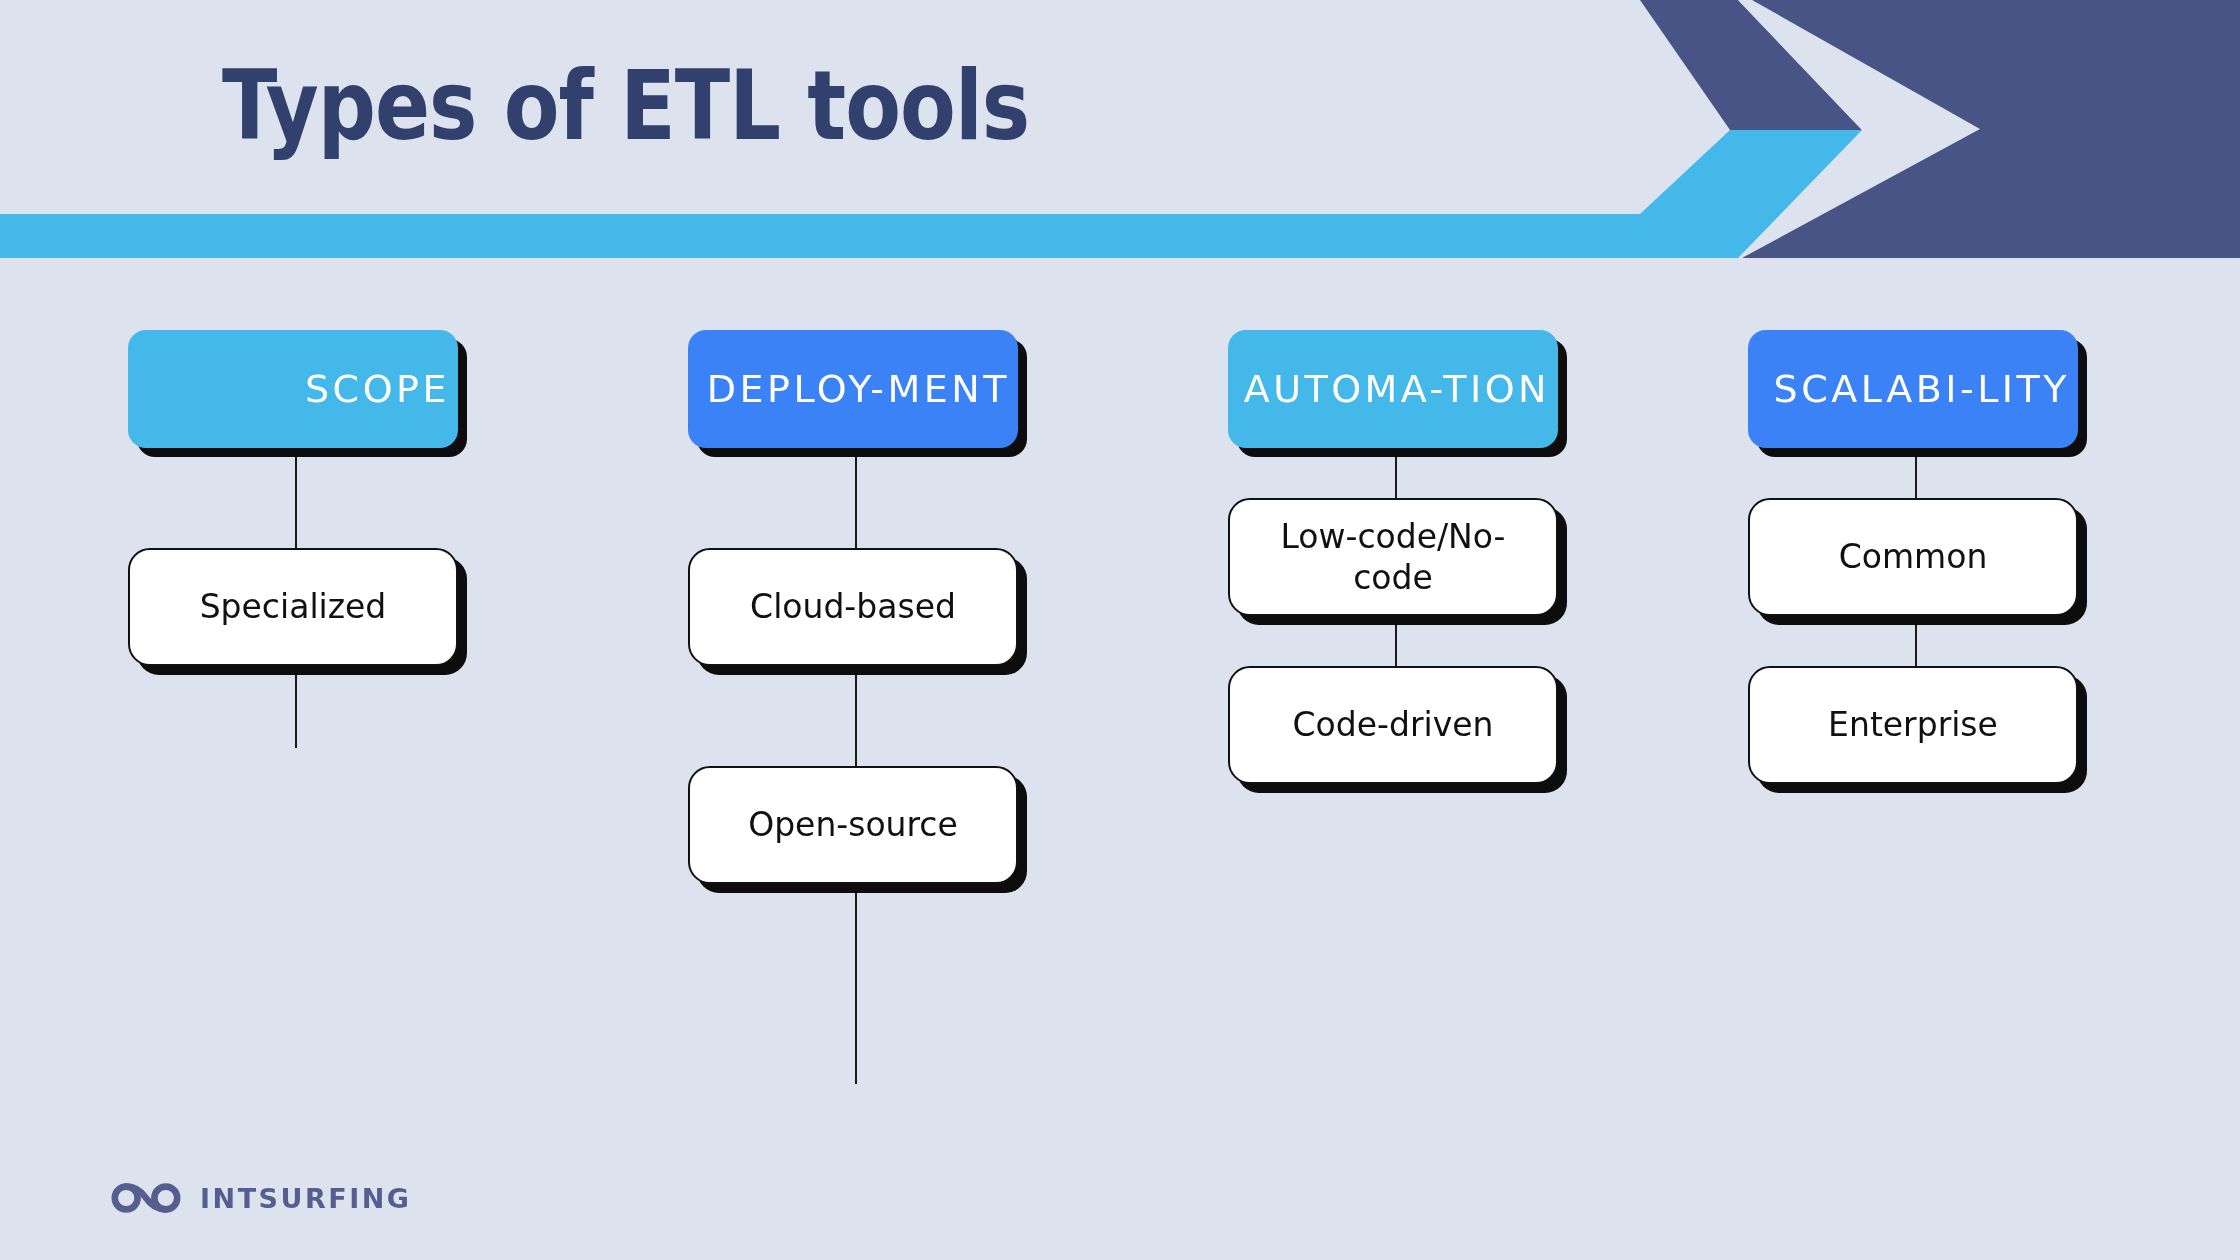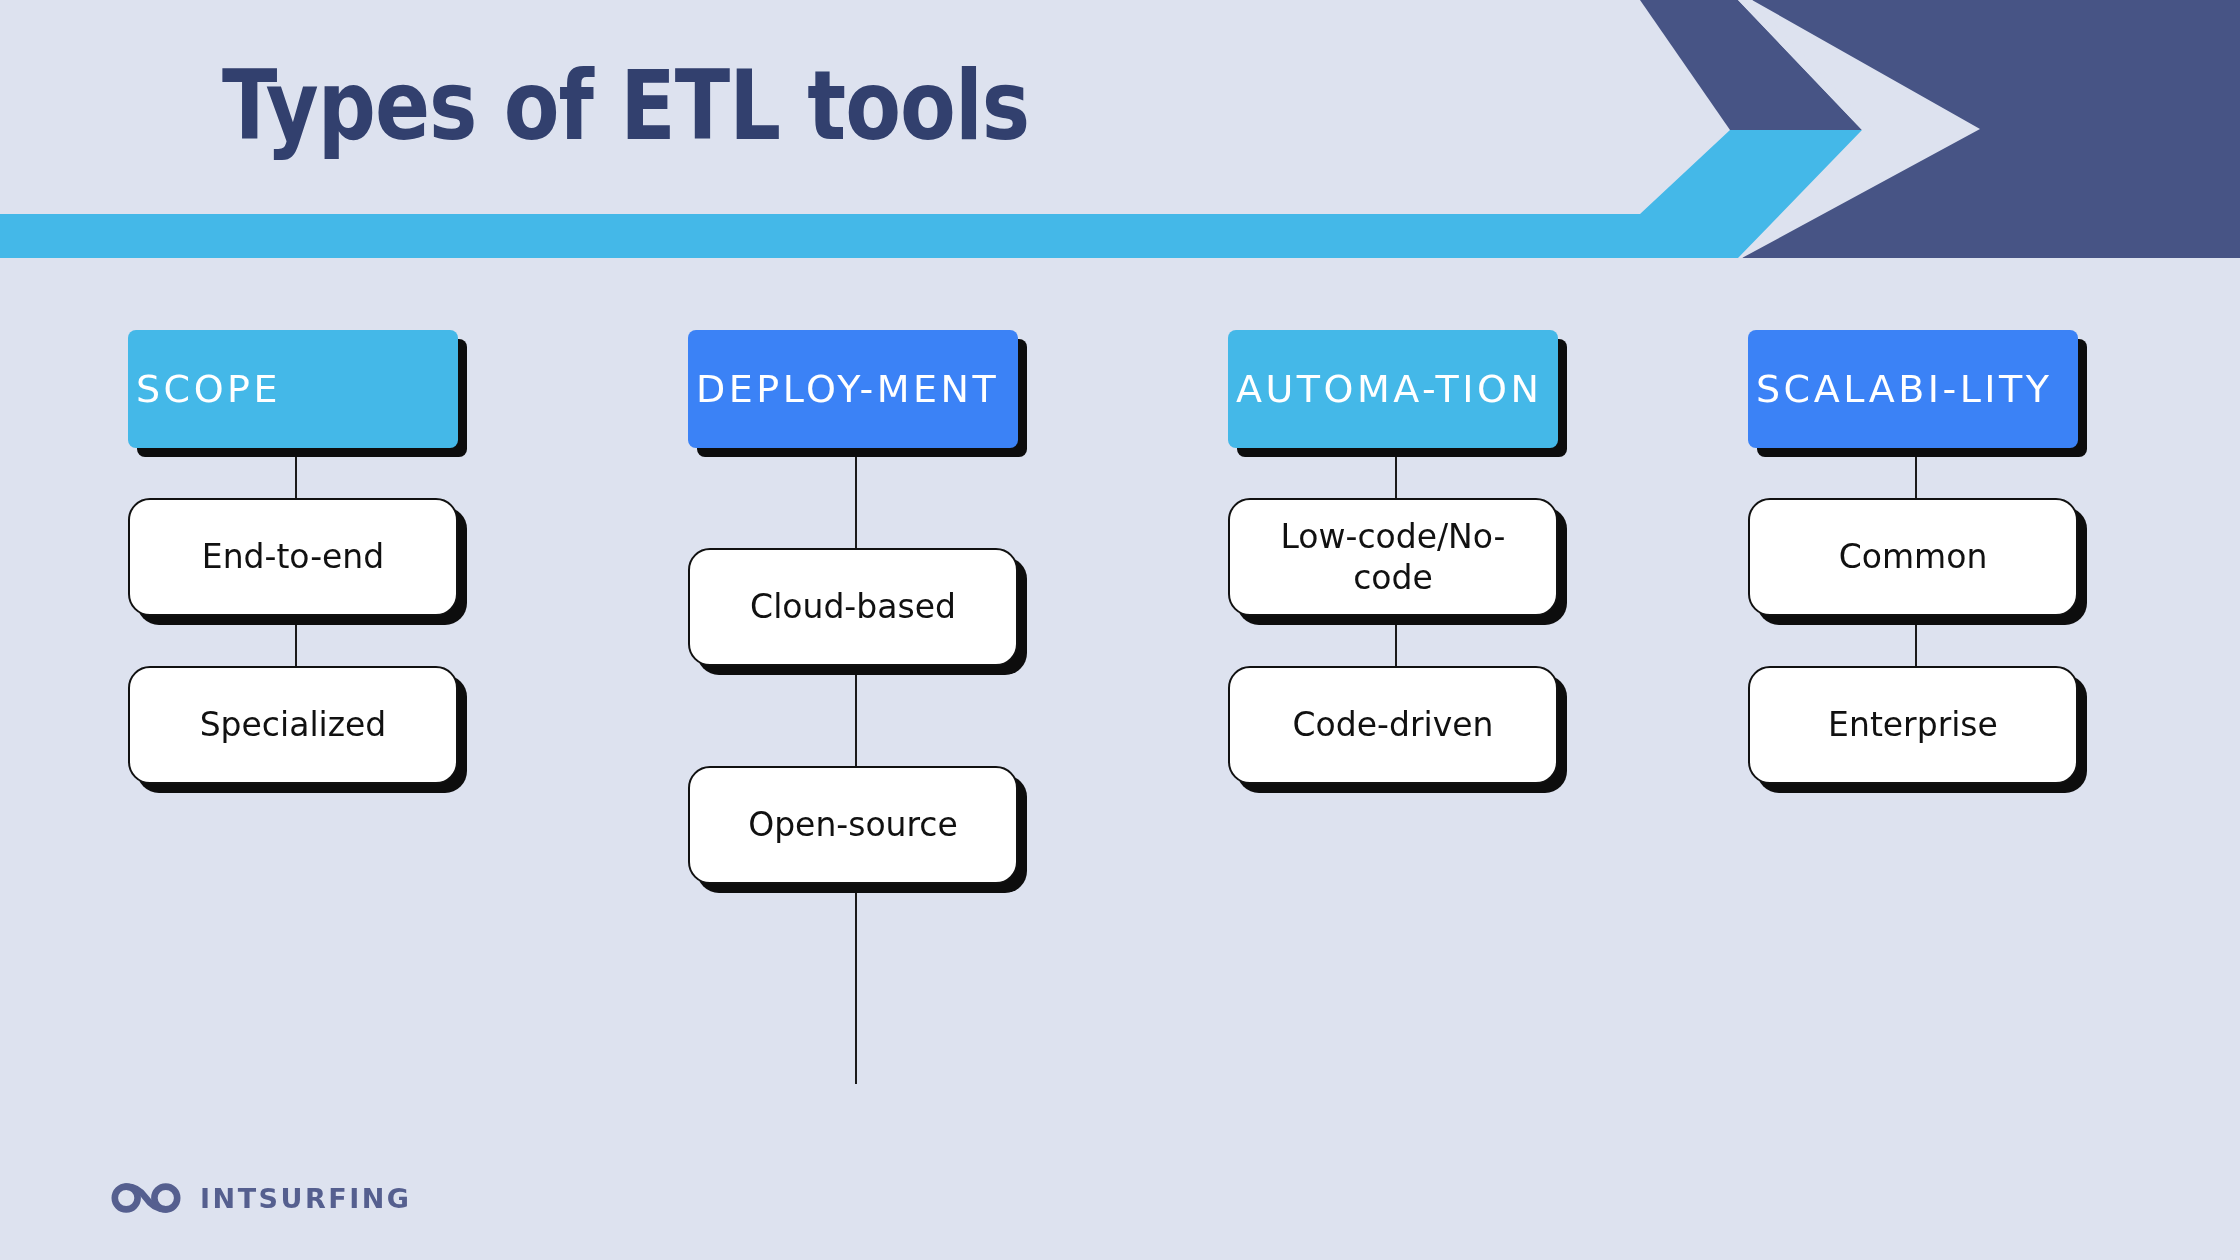--- a/index.html
+++ b/index.html
@@ -89,25 +89,25 @@
     background:#1b1b1b;
     z-index:0;
   }
 
   
   .chip {
     position:relative;
     z-index:2;
     width:330px;
     height:118px;
-    border-radius:8px;
+    border-radius:18px;
     display:flex;
     align-items:center;
     justify-content:center;
-    text-align:left;
+    text-align:right;
     color:#ffffff;
     font-family:"DejaVu Sans", sans-serif;
     font-size:38px;
     font-weight:400;
     letter-spacing:3.5px;
     line-height:1.12;
     box-shadow:9px 9px 0 0 #0d0d0d;
     padding:11px 8px;
     word-break:break-word;
   }
@@ -190,23 +190,20 @@
   </div>
 
   <div class="columns">
 
     <div class="column col-0">
       <div class="spine" style="height:300px;"></div>
       <div class="chip blue">
         <span class="chip-text">SCOPE</span>
       </div>
       <div class="gap-sm"></div>
-      <div class="item">
-        <span class="item-text">End-to-end</span>
-      </div>
       <div class="gap-sm"></div>
       <div class="item">
         <span class="item-text">Specialized</span>
       </div>
     </div>
 
     <div class="column col-1">
       <div class="spine" style="height:636px;"></div>
       <div class="chip slate">
         <span class="chip-text">DEPLOY-MENT</span>

